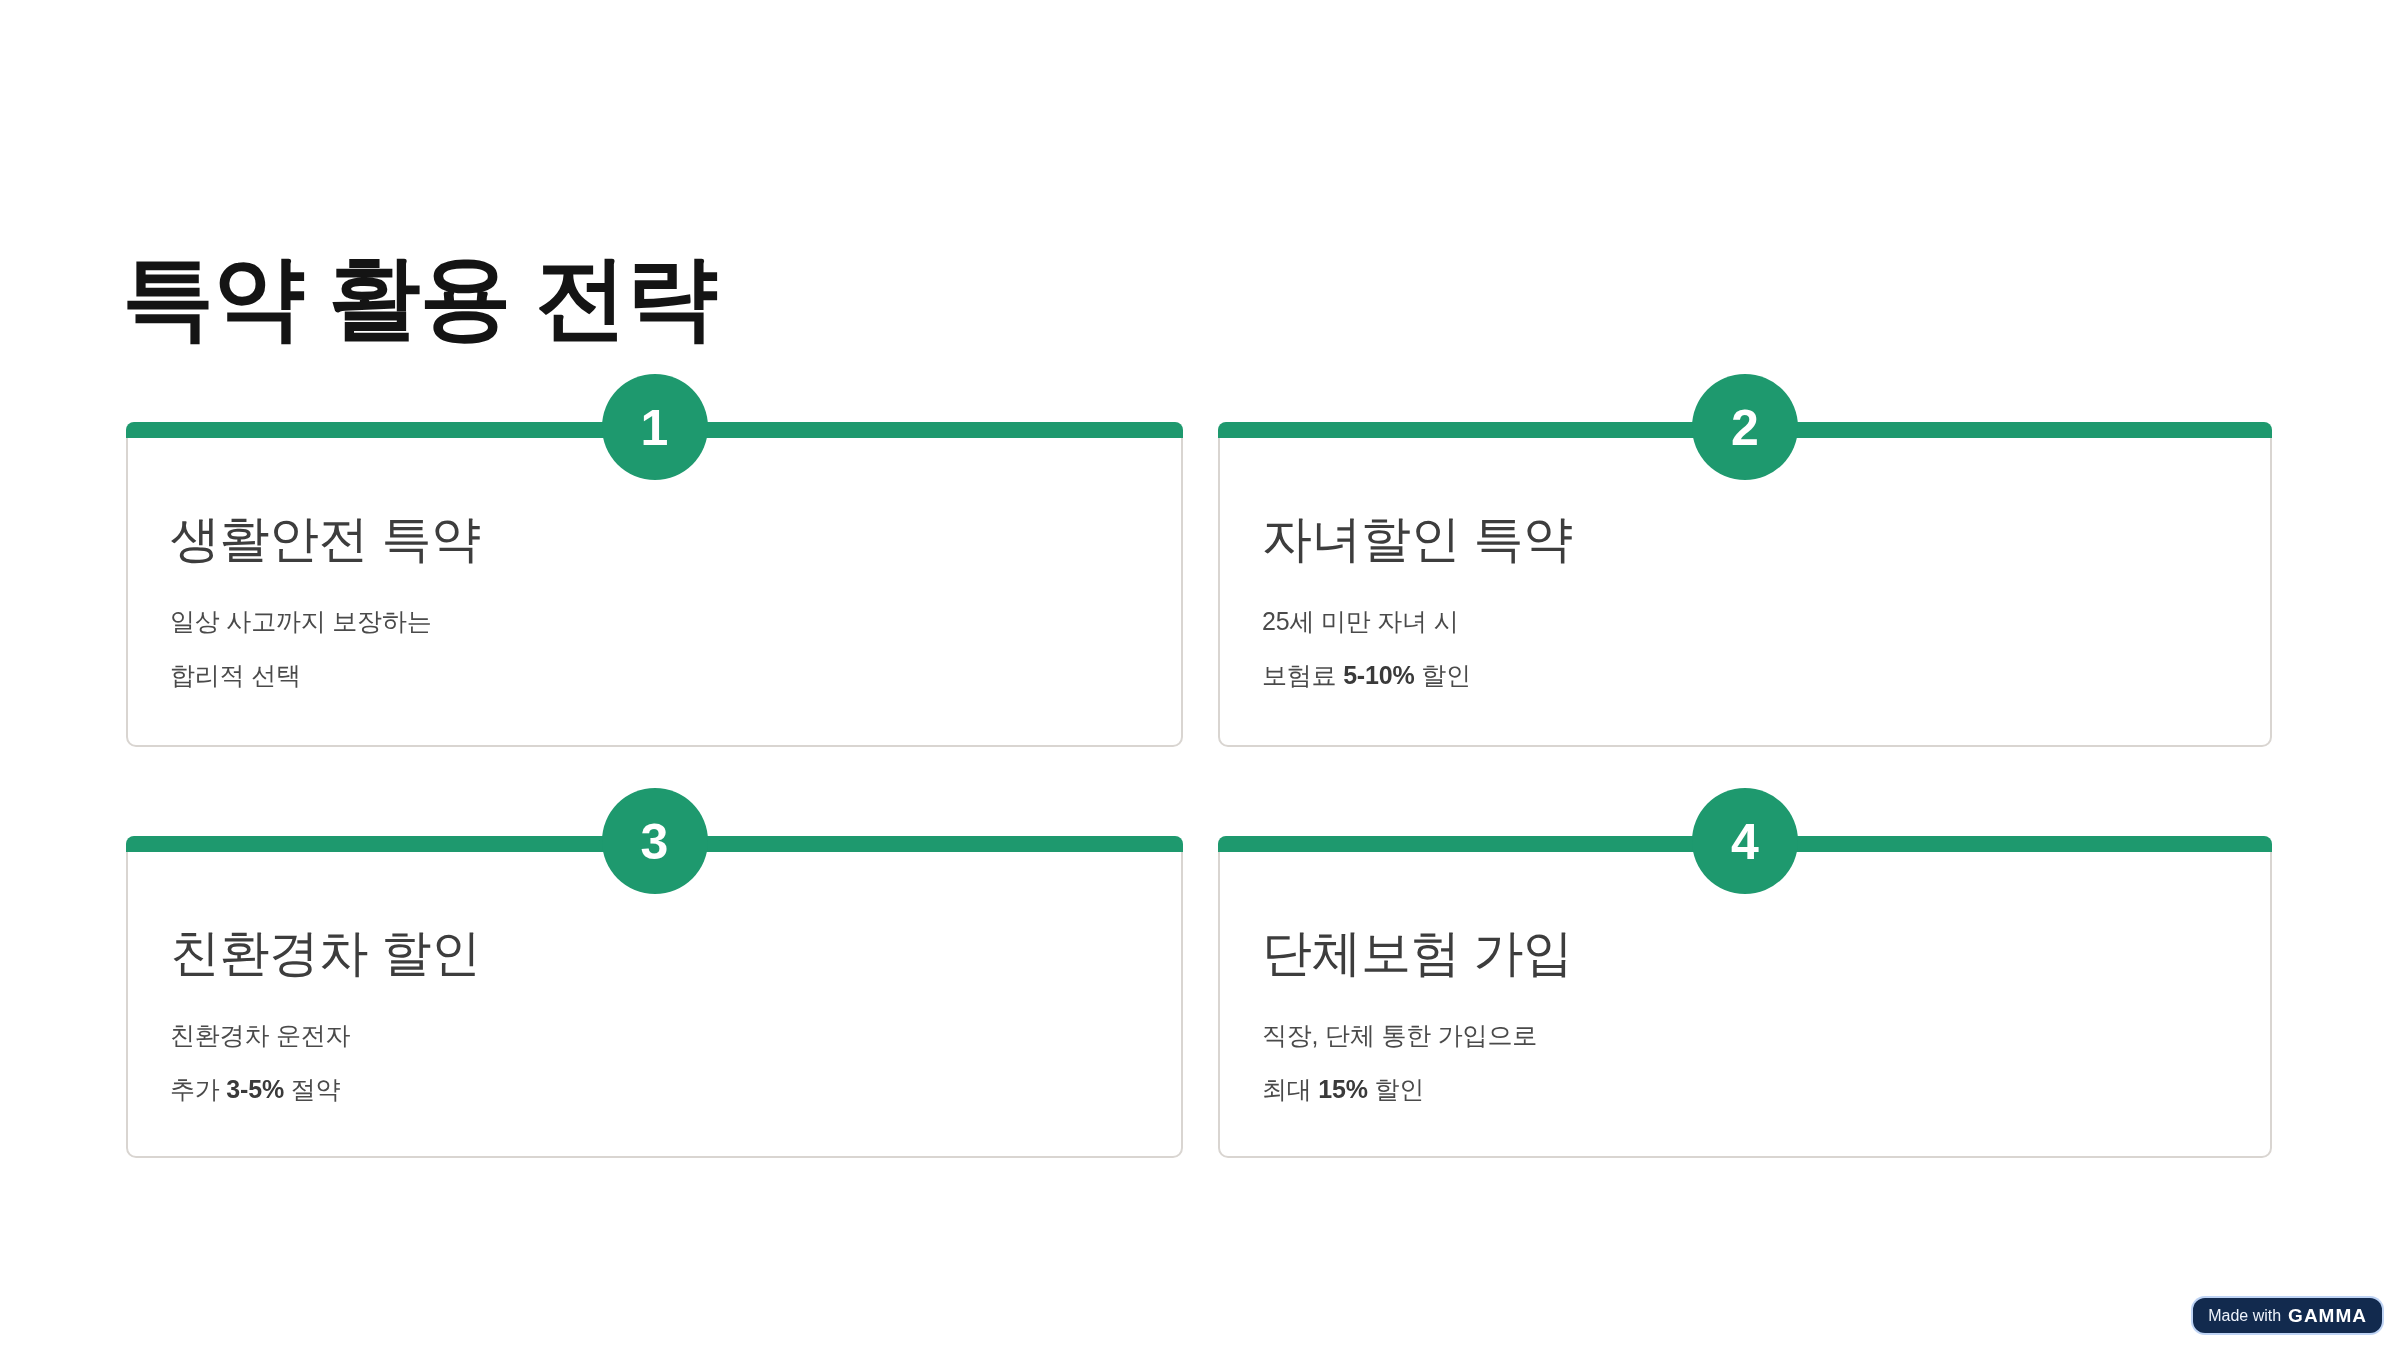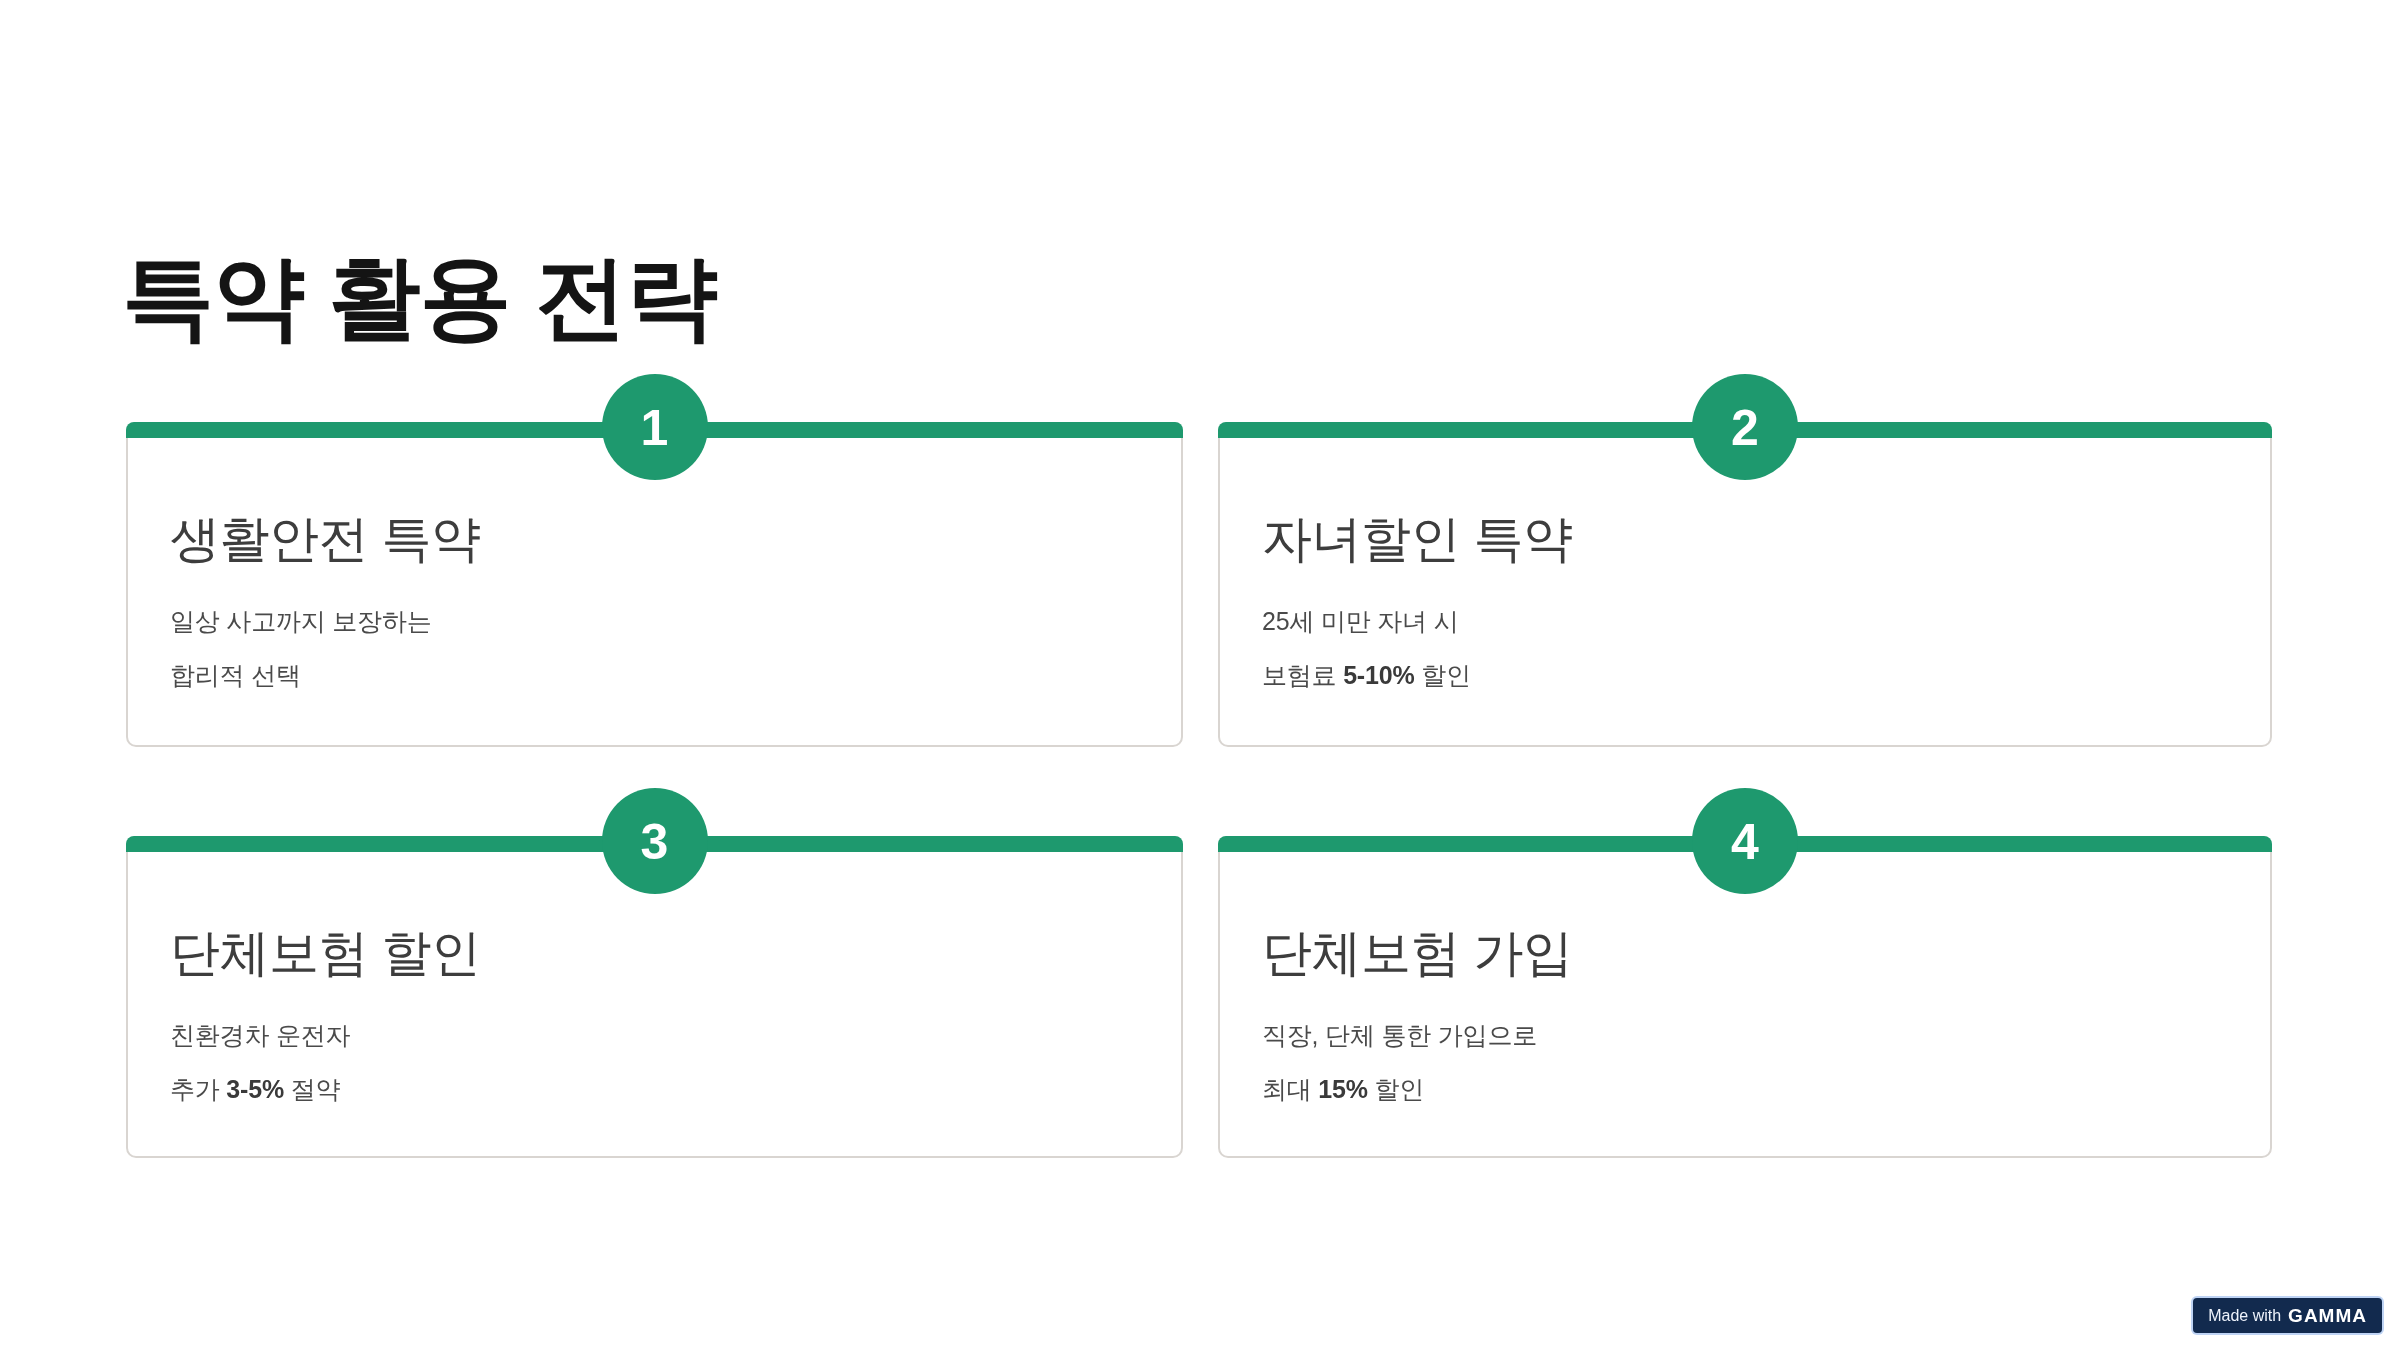--- a/index.html
+++ b/index.html
@@ -57,21 +57,21 @@
   .card-line{
     font-size:25px;font-weight:400;color:#4a4a4a;
     line-height:54px;white-space:nowrap;letter-spacing:-0.2px;
   }
   .card-line .seg-bold{font-weight:700;color:#3a3a3a;}
 
   
   .gamma-badge{
     position:absolute;right:18px;bottom:17px;height:35px;
     display:flex;align-items:center;gap:7px;
-    padding:0 15px;border-radius:4px;
+    padding:0 15px;border-radius:12px;
     background:var(--badge-bg,#122a4e);
     box-shadow:0 0 0 2px rgba(168,196,240,0.75);
     box-sizing:border-box;cursor:pointer;
   }
   .badge-made{
     color:#eef3fc;font-size:16px;font-weight:400;line-height:1;white-space:nowrap;
   }
   .badge-brand{
     color:#ffffff;font-size:19px;font-weight:800;line-height:1;
     letter-spacing:1px;white-space:nowrap;
@@ -115,21 +115,21 @@
     </div>
   </div>
 
   <div class="card pos2">
     <div class="card-panel"></div>
     <div class="card-bar"></div>
     <div class="card-circle">
       <span class="num">3</span>
     </div>
     <div class="card-content">
-      <div class="card-title">단체보험 할인</div>
+      <div class="card-title">친환경차 할인</div>
       <div class="card-lines">
             <div class="card-line"><span>친환경차 운전자</span></div>
             <div class="card-line"><span>추가 </span><span class="seg-bold">3-5%</span><span> 절약</span></div>
           </div>
     </div>
   </div>
 
   <div class="card pos3">
     <div class="card-panel"></div>
     <div class="card-bar"></div>

